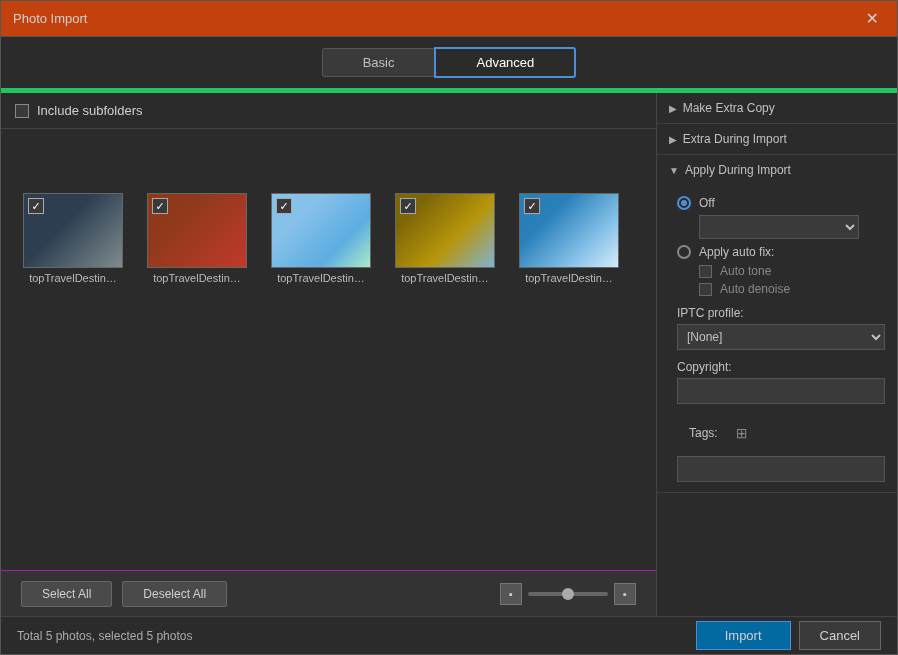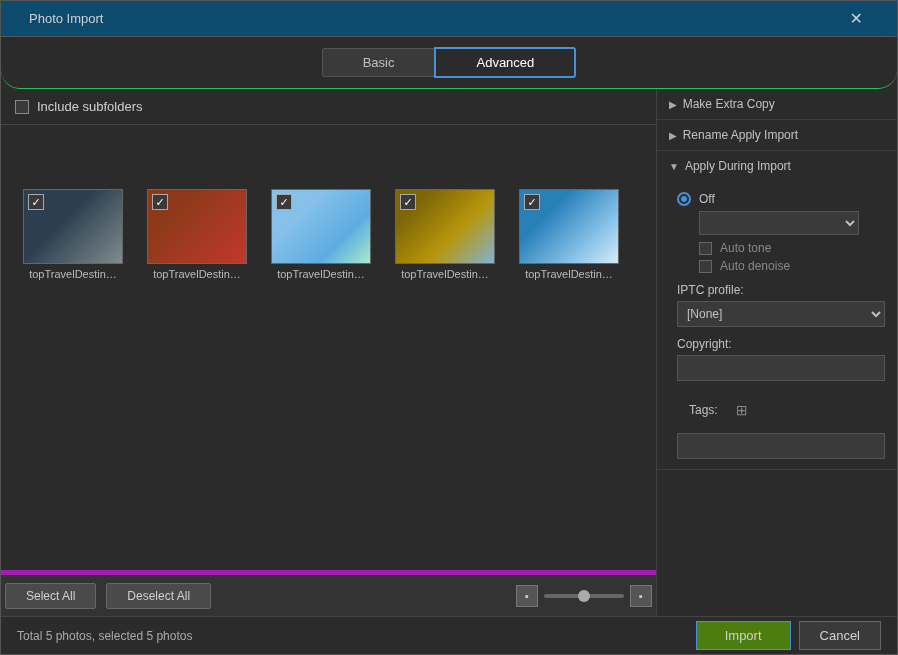--- a/index.html
+++ b/index.html
@@ -17,26 +17,26 @@
       width: 898px;
       height: 655px;
       background: #2b2b2b;
       border: 1px solid #555;
       display: flex;
       flex-direction: column;
       position: relative;
     }
     
     .title-bar {
-      background: #0c4a6e;
+      background: #c2410c;
       height: 36px;
       display: flex;
       align-items: center;
       justify-content: space-between;
-      padding: 0 28px;
+      padding: 0 12px;
       border-bottom: 1px solid #555;
       flex-shrink: 0;
     }
     .title-bar-text {
       font-size: 13px;
       color: #d0d0d0;
     }
     .close-btn {
       background: none;
       border: none;
@@ -45,23 +45,22 @@
       cursor: pointer;
       padding: 2px 6px;
     }
     
     .tabs-bar {
       background: #2b2b2b;
       display: flex;
       justify-content: center;
       align-items: center;
       padding: 10px 0;
-      border-bottom: 1px solid #22c55e;
-      flex-shrink: 0;
-      border-radius: 19px;
+      border-bottom: 5px solid #22c55e;
+      flex-shrink: 0;
     }
     .tab-btn {
       padding: 6px 40px;
       border: 1px solid #555;
       background: #3a3a3a;
       color: #c0c0c0;
       cursor: pointer;
       font-size: 13px;
     }
     .tab-btn.active {
@@ -162,24 +161,24 @@
     
     .thumb-1 { background: linear-gradient(135deg, #2c3e50 40%, #7f8c8d 100%); }
     .thumb-2 { background: linear-gradient(135deg, #8e3a1a 30%, #c0392b 100%); }
     .thumb-3 { background: linear-gradient(135deg, #85c1e9 30%, #5dade2 70%, #abebc6 100%); }
     .thumb-4 { background: linear-gradient(135deg, #7d6608 20%, #b7950b 60%, #7fb3d3 100%); }
     .thumb-5 { background: linear-gradient(135deg, #2980b9 30%, #85c1e9 70%, #d6eaf8 100%); }
     
     .bottom-toolbar {
       height: 46px;
       background: #333;
-      border-top: 5px solid #a21caf;
-      display: flex;
-      align-items: center;
-      padding: 0 4px;
+      border-top: 1px solid #a21caf;
+      display: flex;
+      align-items: center;
+      padding: 0 20px;
       gap: 10px;
       flex-shrink: 0;
     }
     .sel-btn {
       padding: 5px 20px;
       background: #4a4a4a;
       border: 1px solid #666;
       color: #d0d0d0;
       cursor: pointer;
       font-size: 12px;
@@ -338,21 +337,21 @@
     .status-text {
       font-size: 12px;
       color: #aaa;
     }
     .action-buttons {
       display: flex;
       gap: 8px;
     }
     .import-btn {
       padding: 6px 28px;
-      background: #4d7c0f;
+      background: #0369a1;
       border: 1px solid #4a90d9;
       color: #d0d0d0;
       cursor: pointer;
       font-size: 13px;
     }
     .cancel-btn {
       padding: 6px 20px;
       background: #3a3a3a;
       border: 1px solid #666;
       color: #d0d0d0;
@@ -434,21 +433,21 @@
       <div class="right-section">
         <div class="section-header">
           <span class="section-arrow">▶</span>
           <span class="section-title">Make Extra Copy</span>
         </div>
       </div>
 
       <div class="right-section">
         <div class="section-header">
           <span class="section-arrow">▶</span>
-          <span class="section-title">Rename Apply Import</span>
+          <span class="section-title">Extra During Import</span>
         </div>
       </div>
 
       <div class="right-section">
         <div class="section-header">
           <span class="section-arrow">▼</span>
           <span class="section-title">Apply During Import</span>
         </div>
         <div class="section-content">
           
@@ -456,20 +455,24 @@
             <div class="radio-circle selected"></div>
             <span class="radio-label">Off</span>
           </div>
           
           <div style="margin: 4px 0 6px 0; display:flex; align-items:center;">
             <select class="preset-dropdown">
               <option></option>
             </select>
           </div>
           
+          <div class="radio-row">
+            <div class="radio-circle"></div>
+            <span class="radio-label">Apply auto fix:</span>
+          </div>
           
           <div class="check-row" style="margin-left: 22px;">
             <div class="small-check"></div>
             <span class="check-label">Auto tone</span>
           </div>
           
           <div class="check-row" style="margin-left: 22px;">
             <div class="small-check"></div>
             <span class="check-label">Auto denoise</span>
           </div>

